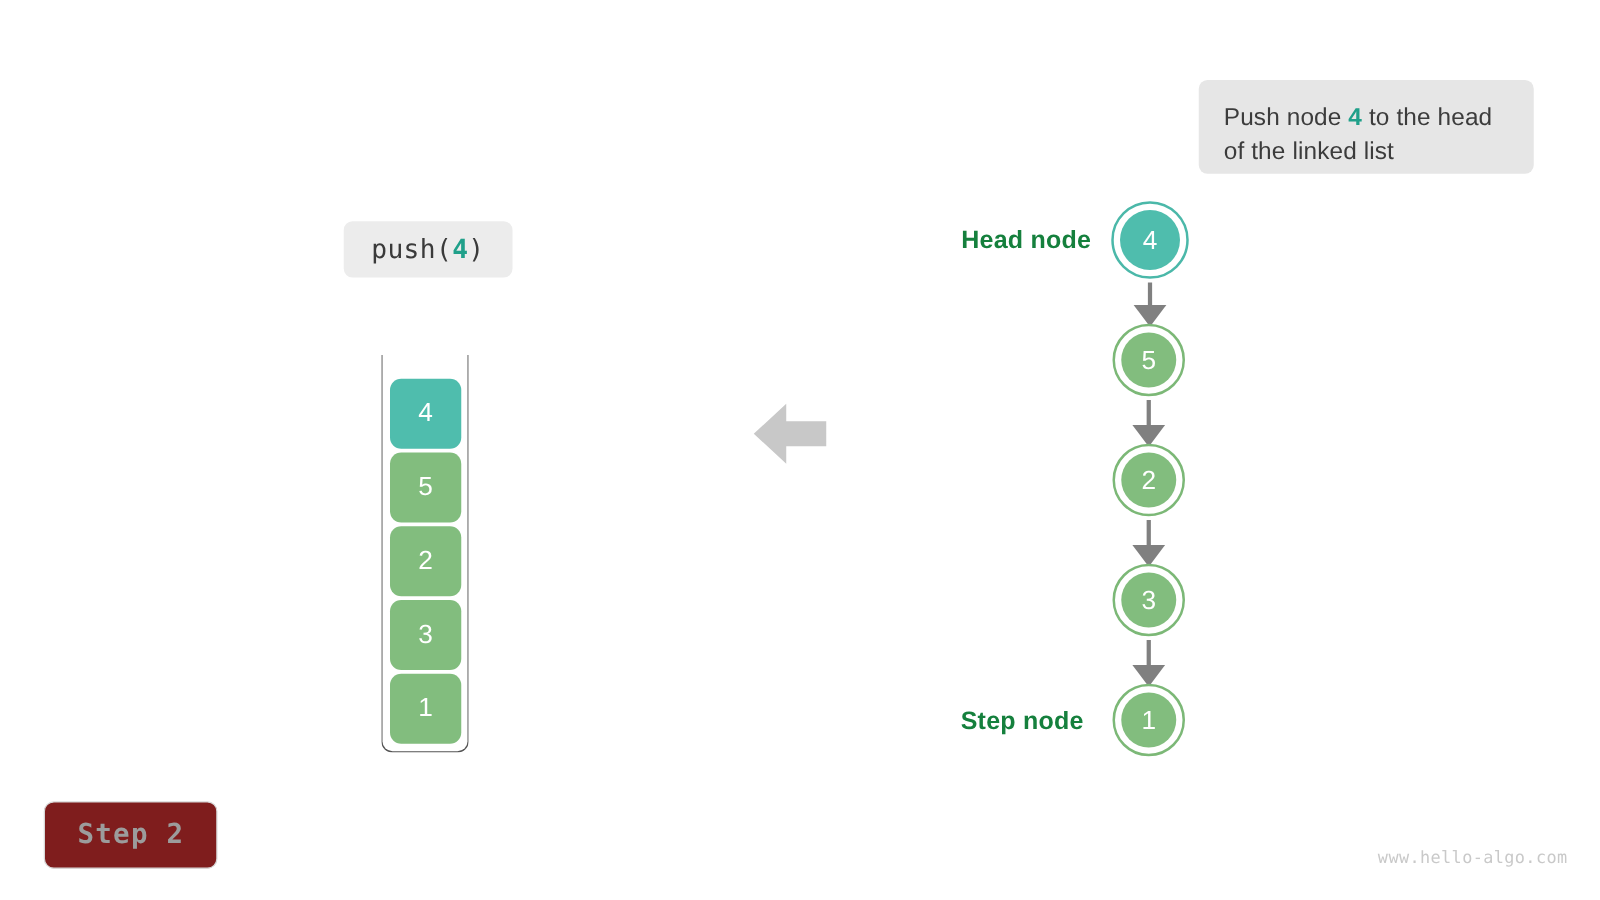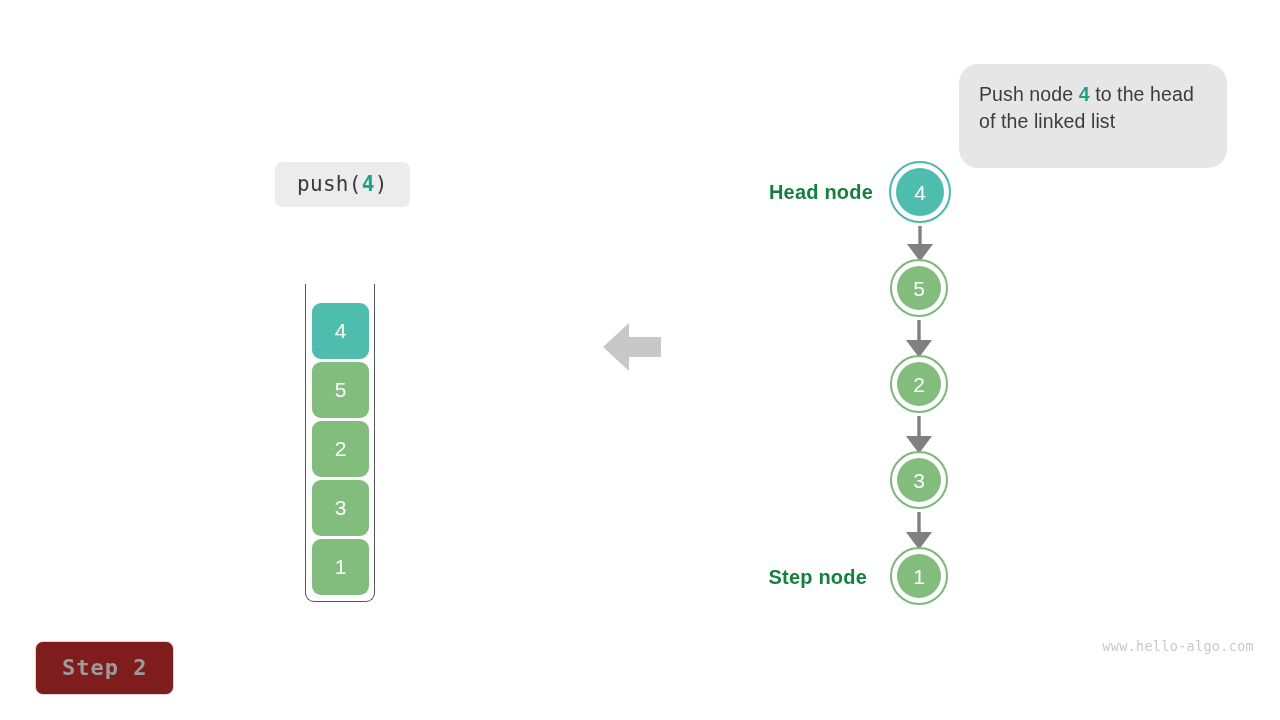--- a/index.html
+++ b/index.html
@@ -20,38 +20,38 @@
     background: #ffffff;
   }
 
   
   .callout {
     position: absolute;
     left: 959px;
     top: 64px;
     width: 268px;
     box-sizing: border-box;
-    padding: 17px 20px 33px 20px;
+    padding: 17px 20px 4px 20px;
     background: #e6e6e6;
-    border-radius: 19px;
+    border-radius: 7px;
     color: #3c3c3c;
     font-size: 19.5px;
     line-height: 27px;
     letter-spacing: 0.1px;
   }
   .callout .hl {
     color: #20a08a;
     font-weight: 700;
   }
 
   
   .code-chip {
     position: absolute;
     left: 275px;
-    top: 162px;
+    top: 177px;
     padding: 10px 22px 11px 22px;
     background: #ececec;
     border-radius: 7px;
     font-family: "DejaVu Sans Mono", "Liberation Mono", monospace;
     font-size: 21px;
     color: #3a3a3a;
     letter-spacing: 0.3px;
     white-space: nowrap;
   }
   .code-chip .hl {
@@ -178,21 +178,21 @@
     font-weight: 700;
     color: #9c9c9c;
     letter-spacing: 1px;
     white-space: nowrap;
   }
 
   
   .watermark {
     position: absolute;
     right: 26px;
-    top: 638px;
+    top: 678px;
     font-family: "DejaVu Sans Mono", "Liberation Mono", monospace;
     font-size: 13.5px;
     color: #c9c9c9;
     letter-spacing: 0.3px;
   }
 </style>
 </head>
 <body>
 
 <div id="canvas">

